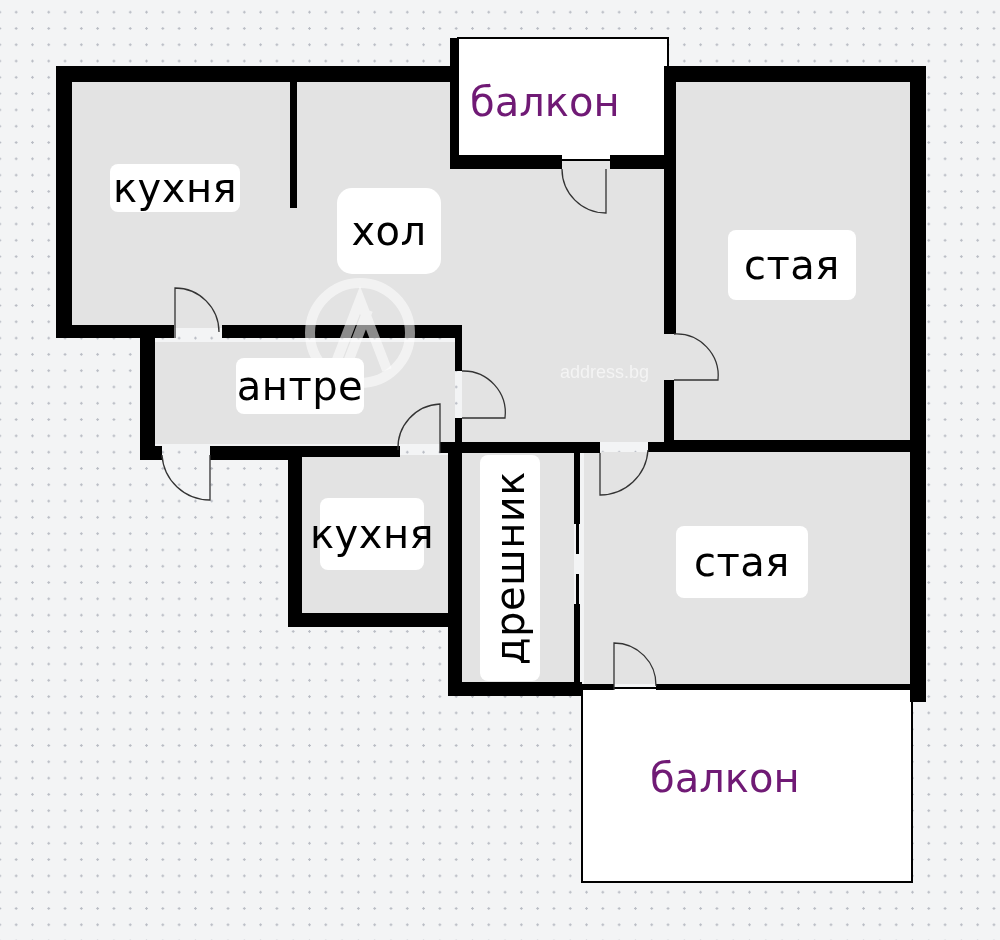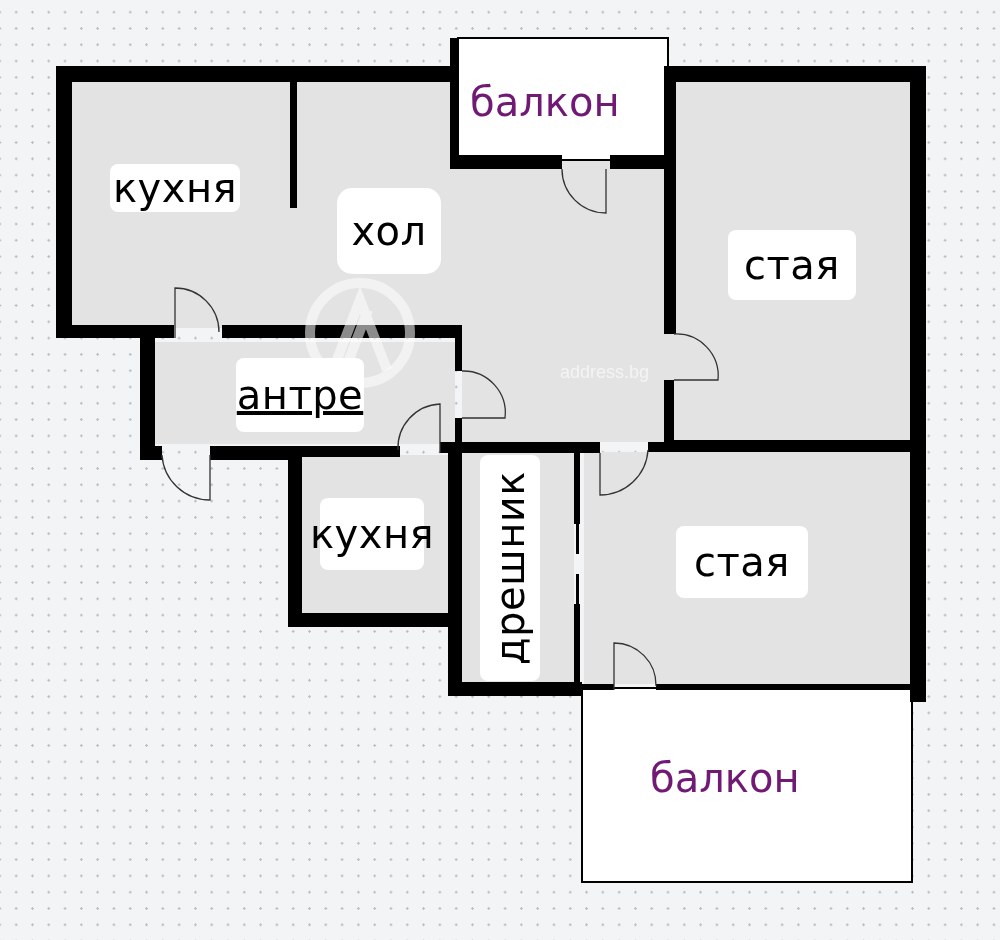--- a/index.html
+++ b/index.html
@@ -118,21 +118,21 @@
 </div>
 <div class="label" style="left:337px; top:188px; width:104px; height:86px;border-radius:15px;">
   <span>хол</span>
 </div>
 <div class="balcony-label" style="left:470px; top:82px; width:186px;">
   <span>балкон</span>
 </div>
 <div class="label" style="left:728px; top:230px; width:128px; height:70px;">
   <span>стая</span>
 </div>
-<div class="label" style="left:236px; top:358px; width:128px; height:74px;text-decoration:underline;">
+<div class="label" style="left:236px; top:358px; width:128px; height:56px;">
   <span>антре</span>
 </div>
 <div class="label" style="left:320px; top:498px; width:104px; height:72px;">
   <span>кухня</span>
 </div>
 <div class="label vertical" style="left:480px; top:455px; width:60px; height:226px;">
   <span>дрешник</span>
 </div>
 <div class="label" style="left:676px; top:526px; width:132px; height:72px;">
   <span>стая</span>

